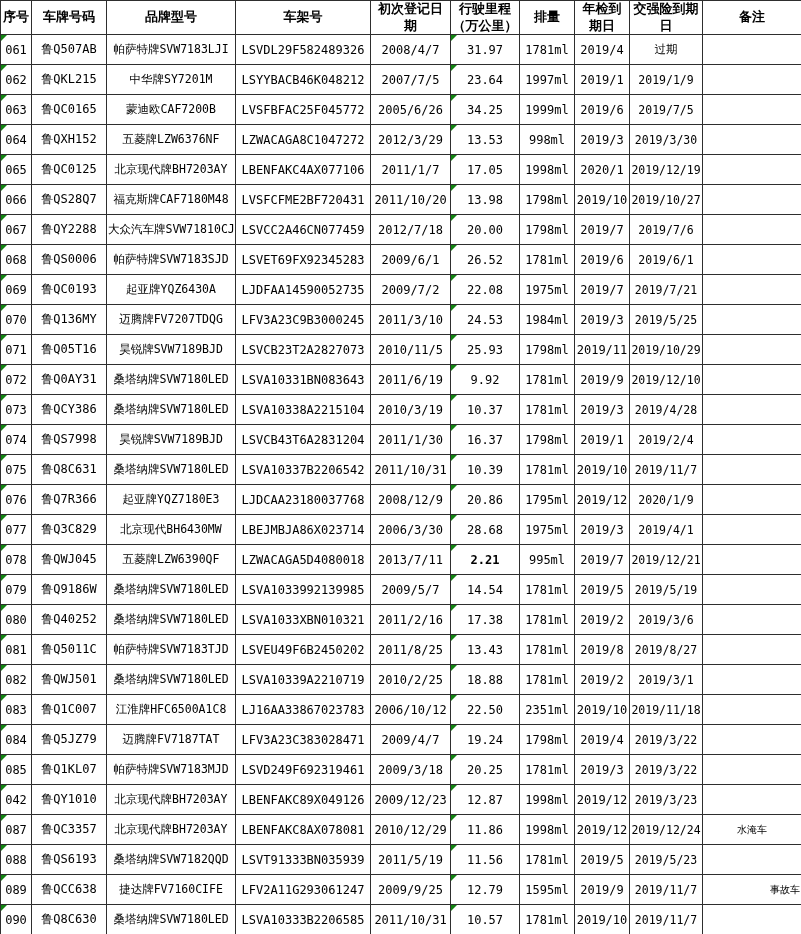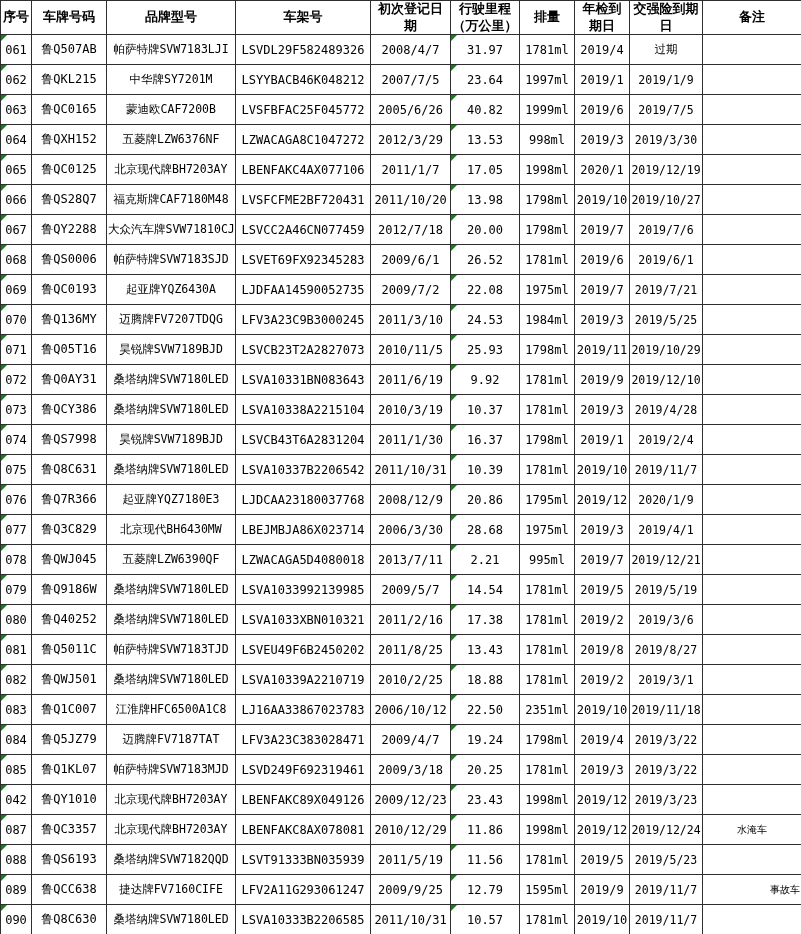--- a/index.html
+++ b/index.html
@@ -92,21 +92,21 @@
         <td class="col-inspection_due" style="border-color: rgb(46, 46, 46);"><span class="txt">2019/1</span></td>
         <td class="col-insurance_due" style="border-color: rgb(46, 46, 46);"><span class="txt">2019/1/9</span></td>
         <td class="col-remark" style="border-color: rgb(46, 46, 46);"><span class="txt"></span></td>
       </tr>
       <tr>
         <td class="col-index" style="border-color: rgb(46, 46, 46);"><span class="flag"></span><span class="txt">063</span></td>
         <td class="col-plate" style="border-color: rgb(46, 46, 46);"><span class="txt">鲁QC0165</span></td>
         <td class="col-model" style="border-color: rgb(46, 46, 46);"><span class="txt">蒙迪欧CAF7200B</span></td>
         <td class="col-vin" style="border-color: rgb(46, 46, 46);"><span class="txt">LVSFBFAC25F045772</span></td>
         <td class="col-reg_date" style="border-color: rgb(46, 46, 46);"><span class="txt">2005/6/26</span></td>
-        <td class="col-mileage" style="border-color: rgb(46, 46, 46);"><span class="flag"></span><span class="txt">40.82</span></td>
+        <td class="col-mileage" style="border-color: rgb(46, 46, 46);"><span class="flag"></span><span class="txt">34.25</span></td>
         <td class="col-displacement" style="border-color: rgb(46, 46, 46);"><span class="txt">1999ml</span></td>
         <td class="col-inspection_due" style="border-color: rgb(46, 46, 46);"><span class="txt">2019/6</span></td>
         <td class="col-insurance_due" style="border-color: rgb(46, 46, 46);"><span class="txt">2019/7/5</span></td>
         <td class="col-remark" style="border-color: rgb(46, 46, 46);"><span class="txt"></span></td>
       </tr>
       <tr>
         <td class="col-index" style="border-color: rgb(46, 46, 46);"><span class="flag"></span><span class="txt">064</span></td>
         <td class="col-plate" style="border-color: rgb(46, 46, 46);"><span class="txt">鲁QXH152</span></td>
         <td class="col-model" style="border-color: rgb(46, 46, 46);"><span class="txt">五菱牌LZW6376NF</span></td>
         <td class="col-vin" style="border-color: rgb(46, 46, 46);"><span class="txt">LZWACAGA8C1047272</span></td>
@@ -272,21 +272,21 @@
         <td class="col-inspection_due" style="border-color: rgb(46, 46, 46);"><span class="txt">2019/3</span></td>
         <td class="col-insurance_due" style="border-color: rgb(46, 46, 46);"><span class="txt">2019/4/1</span></td>
         <td class="col-remark" style="border-color: rgb(46, 46, 46);"><span class="txt"></span></td>
       </tr>
       <tr>
         <td class="col-index" style="border-color: rgb(46, 46, 46);"><span class="flag"></span><span class="txt">078</span></td>
         <td class="col-plate" style="border-color: rgb(46, 46, 46);"><span class="txt">鲁QWJ045</span></td>
         <td class="col-model" style="border-color: rgb(46, 46, 46);"><span class="txt">五菱牌LZW6390QF</span></td>
         <td class="col-vin" style="border-color: rgb(46, 46, 46);"><span class="txt">LZWACAGA5D4080018</span></td>
         <td class="col-reg_date" style="border-color: rgb(46, 46, 46);"><span class="txt">2013/7/11</span></td>
-        <td class="col-mileage" style="border-color: rgb(46, 46, 46);"><span class="flag"></span><span class="txt">2.21</span></td>
+        <td class="col-mileage" style="border-color: rgb(46, 46, 46); font-weight: bold;"><span class="flag"></span><span class="txt">2.21</span></td>
         <td class="col-displacement" style="border-color: rgb(46, 46, 46);"><span class="txt">995ml</span></td>
         <td class="col-inspection_due" style="border-color: rgb(46, 46, 46);"><span class="txt">2019/7</span></td>
         <td class="col-insurance_due" style="border-color: rgb(46, 46, 46);"><span class="txt">2019/12/21</span></td>
         <td class="col-remark" style="border-color: rgb(46, 46, 46);"><span class="txt"></span></td>
       </tr>
       <tr>
         <td class="col-index" style="border-color: rgb(46, 46, 46);"><span class="flag"></span><span class="txt">079</span></td>
         <td class="col-plate" style="border-color: rgb(46, 46, 46);"><span class="txt">鲁Q9186W</span></td>
         <td class="col-model" style="border-color: rgb(46, 46, 46);"><span class="txt">桑塔纳牌SVW7180LED</span></td>
         <td class="col-vin" style="border-color: rgb(46, 46, 46);"><span class="txt">LSVA1033992139985</span></td>
@@ -368,21 +368,21 @@
         <td class="col-inspection_due" style="border-color: rgb(46, 46, 46);"><span class="txt">2019/3</span></td>
         <td class="col-insurance_due" style="border-color: rgb(46, 46, 46);"><span class="txt">2019/3/22</span></td>
         <td class="col-remark" style="border-color: rgb(46, 46, 46);"><span class="txt"></span></td>
       </tr>
       <tr>
         <td class="col-index" style="border-color: rgb(46, 46, 46);"><span class="flag"></span><span class="txt">042</span></td>
         <td class="col-plate" style="border-color: rgb(46, 46, 46);"><span class="txt">鲁QY1010</span></td>
         <td class="col-model" style="border-color: rgb(46, 46, 46);"><span class="txt">北京现代牌BH7203AY</span></td>
         <td class="col-vin" style="border-color: rgb(46, 46, 46);"><span class="txt">LBENFAKC89X049126</span></td>
         <td class="col-reg_date" style="border-color: rgb(46, 46, 46);"><span class="txt">2009/12/23</span></td>
-        <td class="col-mileage" style="border-color: rgb(46, 46, 46);"><span class="flag"></span><span class="txt">23.43</span></td>
+        <td class="col-mileage" style="border-color: rgb(46, 46, 46);"><span class="flag"></span><span class="txt">12.87</span></td>
         <td class="col-displacement" style="border-color: rgb(46, 46, 46);"><span class="txt">1998ml</span></td>
         <td class="col-inspection_due" style="border-color: rgb(46, 46, 46);"><span class="txt">2019/12</span></td>
         <td class="col-insurance_due" style="border-color: rgb(46, 46, 46);"><span class="txt">2019/3/23</span></td>
         <td class="col-remark" style="border-color: rgb(46, 46, 46);"><span class="txt"></span></td>
       </tr>
       <tr>
         <td class="col-index" style="border-color: rgb(46, 46, 46);"><span class="flag"></span><span class="txt">087</span></td>
         <td class="col-plate" style="border-color: rgb(46, 46, 46);"><span class="txt">鲁QC3357</span></td>
         <td class="col-model" style="border-color: rgb(46, 46, 46);"><span class="txt">北京现代牌BH7203AY</span></td>
         <td class="col-vin" style="border-color: rgb(46, 46, 46);"><span class="txt">LBENFAKC8AX078081</span></td>

